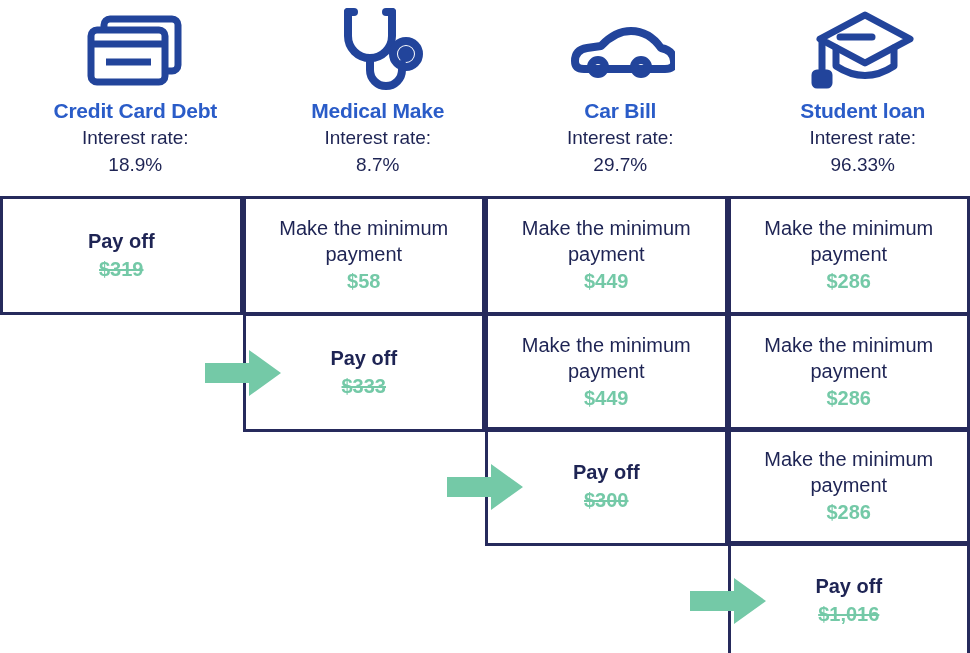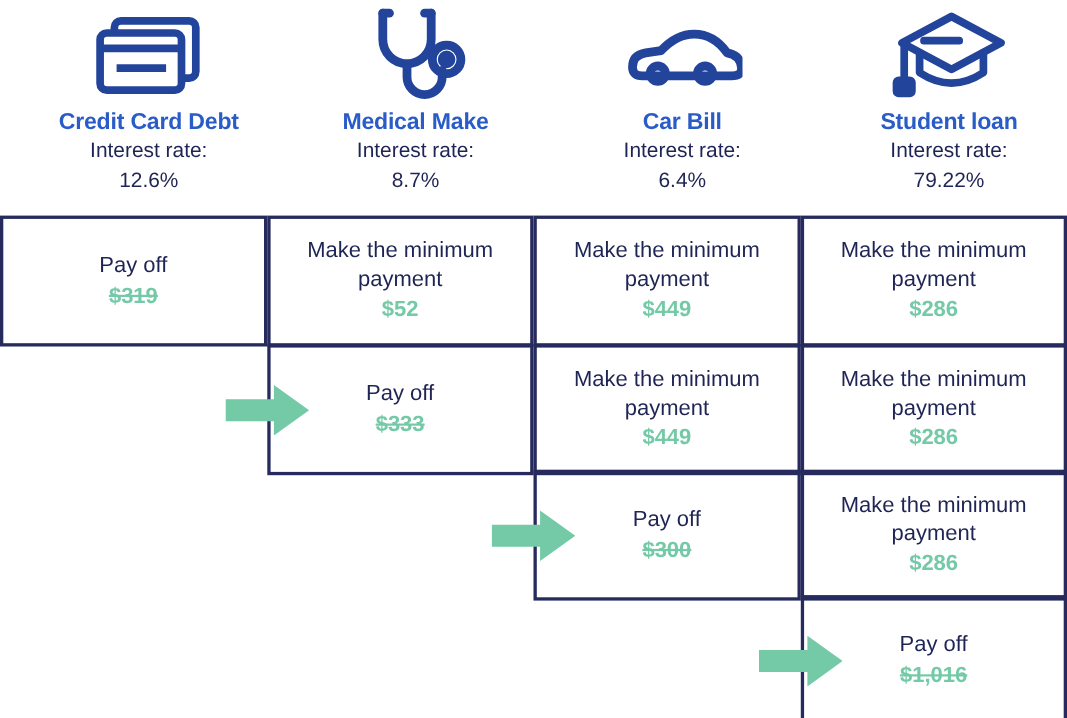--- a/index.html
+++ b/index.html
@@ -72,21 +72,21 @@
     background: transparent;
     padding: 4px 10px;
   }
   .cell-action {
     color: #1e2454;
     font-size: 20px;
     line-height: 1.28;
     text-align: center;
   }
   .cell-action.payoff {
-    font-weight: normal;
+    font-weight: bold;
   }
   .cell-amount {
     color: #74c9a7;
     font-size: 20px;
     font-weight: bold;
     line-height: 1.28;
     text-align: center;
     margin-top: 2px;
   }
   .cell-amount.struck {
@@ -115,21 +115,21 @@
         <g fill="none" stroke="#22449b" stroke-width="7" stroke-linejoin="round">
           <rect x="21" y="9" width="74" height="52" rx="6"></rect>
           <rect x="8" y="20" width="74" height="52" rx="6" fill="#ffffff"></rect>
           <path d="M10 34 H80"></path>
           <path d="M23 52 H68"></path>
         </g>
       </svg>
     </div>
     <div class="debt-name">Credit Card Debt</div>
     <div class="rate-label">Interest rate:</div>
-    <div class="rate-value">12.6%</div>
+    <div class="rate-value">18.9%</div>
   </div>
 
   <div class="header-col">
     <div class="icon-wrap">
       <svg width="104" height="92" viewBox="0 0 104 92">
         <g fill="none" stroke="#22449b" stroke-width="8" stroke-linecap="round" stroke-linejoin="round">
           <path d="M22 8 v24 a22 22 0 0 0 44 0 V8"></path>
           <path d="M22 8 h6"></path>
           <path d="M60 8 h6"></path>
           <path d="M44 54 v12 a16 16 0 0 0 32 0 v-6"></path>
@@ -148,51 +148,51 @@
       <svg width="110" height="62" viewBox="0 0 110 62">
         <g fill="none" stroke="#22449b" stroke-width="8" stroke-linejoin="round" stroke-linecap="round">
           <path d="M10 42 q0 -11 12 -13 l14 -2 q14 -15 30 -15 q18 0 30 17 q12 2 13 13 q1 8 -9 8 H19 q-9 0 -9 -8 Z"></path>
           <circle cx="33" cy="48" r="7"></circle>
           <circle cx="76" cy="48" r="7"></circle>
         </g>
       </svg>
     </div>
     <div class="debt-name">Car Bill</div>
     <div class="rate-label">Interest rate:</div>
-    <div class="rate-value">6.4%</div>
+    <div class="rate-value">29.7%</div>
   </div>
 
   <div class="header-col">
     <div class="icon-wrap">
       <svg width="106" height="86" viewBox="0 0 106 86">
         <g fill="none" stroke="#22449b" stroke-width="7" stroke-linejoin="round" stroke-linecap="round">
           <path d="M55 8 L100 32 L55 56 L10 32 Z"></path>
           <path d="M26 41 v18 q29 19 58 0 V41"></path>
           <path d="M12 32 v36"></path>
           <path d="M12 68 h0"></path>
           <rect x="5" y="66" width="14" height="12" rx="2" fill="#22449b"></rect>
           <path d="M30 30 H62"></path>
         </g>
       </svg>
     </div>
     <div class="debt-name">Student loan</div>
     <div class="rate-label">Interest rate:</div>
-    <div class="rate-value">79.22%</div>
+    <div class="rate-value">96.33%</div>
   </div>
 
 </div>
 
 <div id="grid">
     <div class="cell" style="left: 0px; top: 0px; width: 242.5px; height: 119px;">
       <div class="cell-action payoff">Pay off</div>
       <div class="cell-amount struck">$319</div>
     </div>
     <div class="cell" style="left: 242.5px; top: 0px; width: 242.5px; height: 119px;">
       <div class="cell-action">Make the minimum payment</div>
-      <div class="cell-amount">$52</div>
+      <div class="cell-amount">$58</div>
     </div>
     <div class="cell" style="left: 485px; top: 0px; width: 242.5px; height: 119px;">
       <div class="cell-action">Make the minimum payment</div>
       <div class="cell-amount">$449</div>
     </div>
     <div class="cell" style="left: 727.5px; top: 0px; width: 242.5px; height: 119px;">
       <div class="cell-action">Make the minimum payment</div>
       <div class="cell-amount">$286</div>
     </div>
     <div class="cell" style="left: 242.5px; top: 117px; width: 242.5px; height: 119px;">

